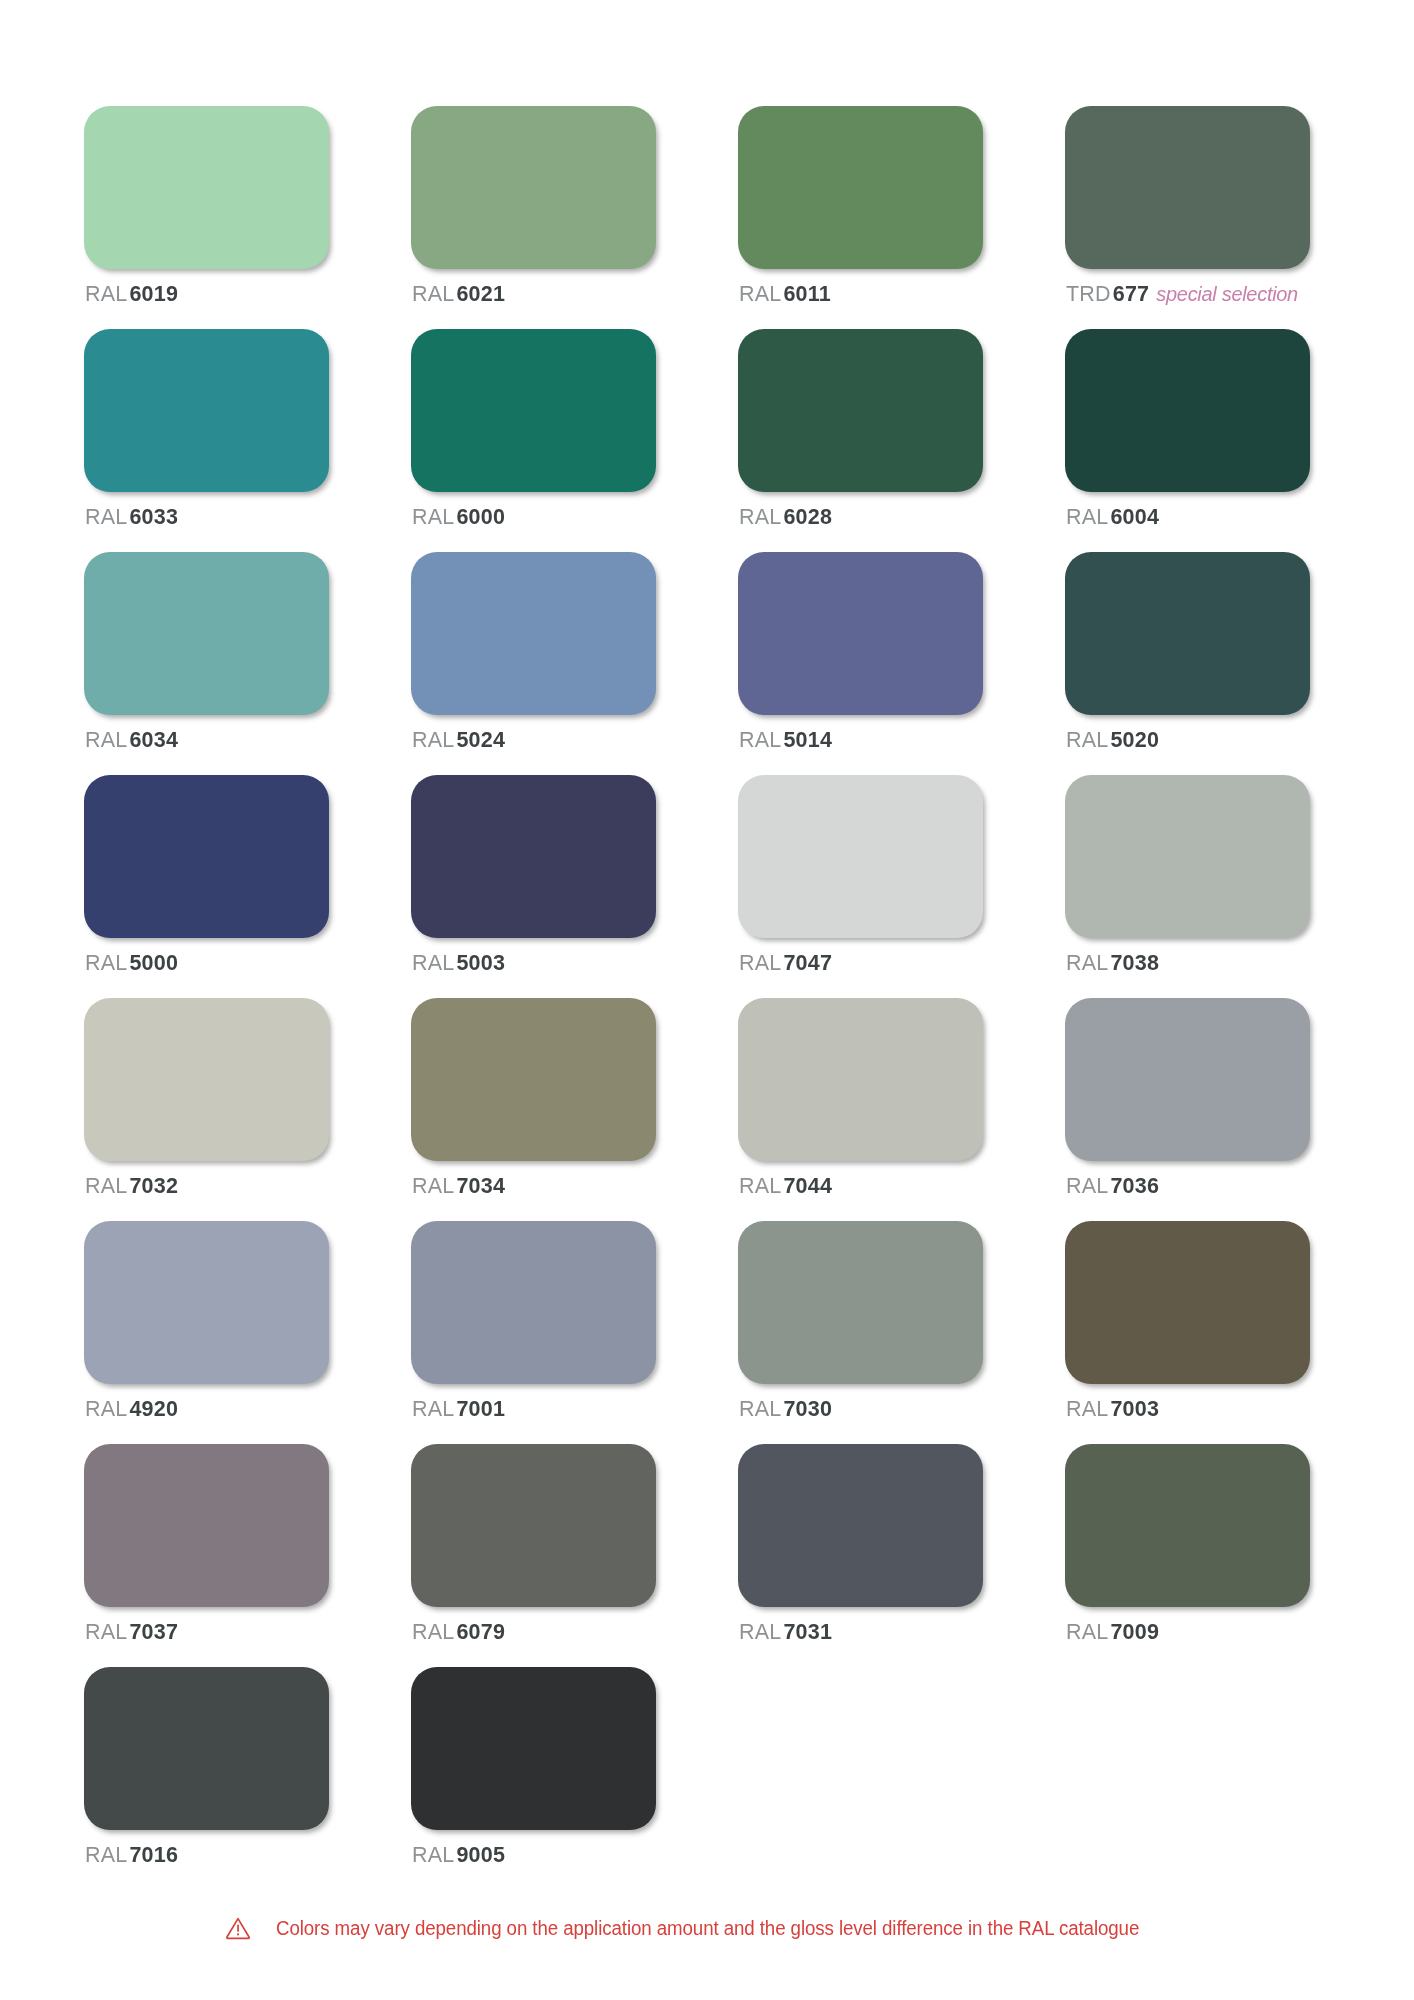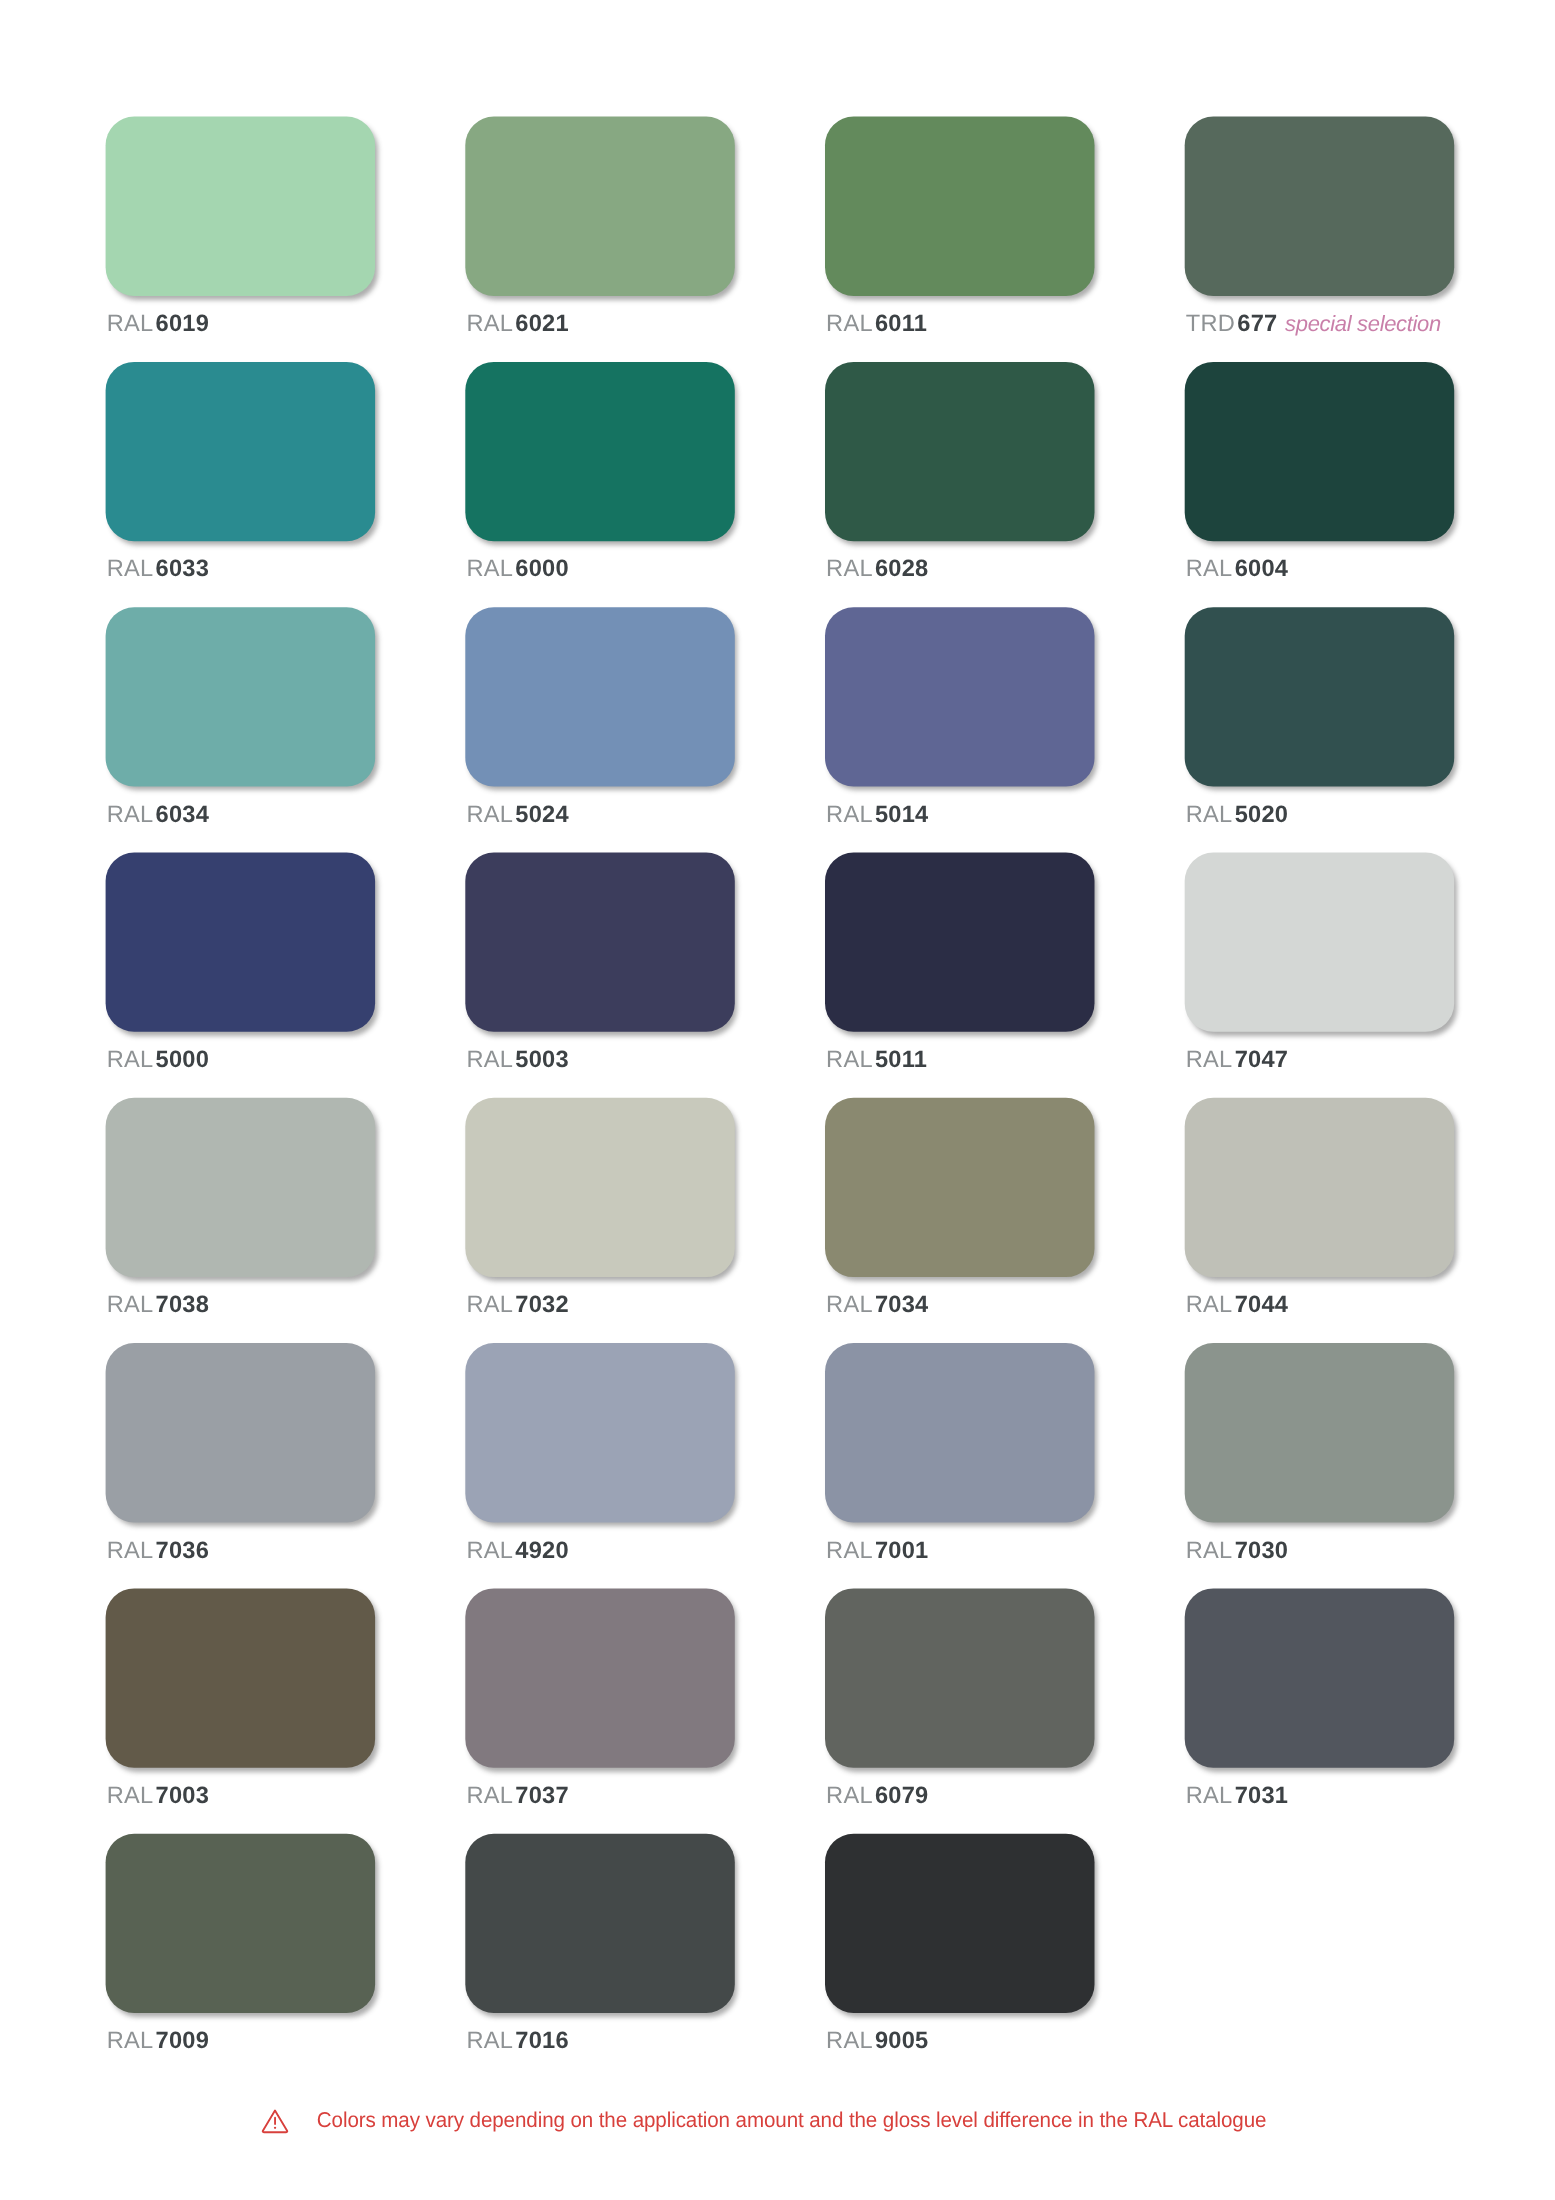--- a/index.html
+++ b/index.html
@@ -12,21 +12,21 @@
     width: 1414px;
     height: 2000px;
     font-family: "Liberation Sans", sans-serif;
     -webkit-font-smoothing: antialiased;
     overflow: hidden;
     position: relative;
   }
 
   #sheet {
     position: absolute;
-    left: 12px;
+    left: 0;
     top: 0;
     width: 1401px;
     height: 2000px;
     background: #ffffff;
     box-sizing: border-box;
   }
 
   #swatch-grid {
     position: absolute;
     left: 84px;
@@ -163,24 +163,20 @@
       </div>
       <div class="swatch-cell">
         <div class="swatch-chip" style="background: rgb(54, 64, 111);"></div>
         <div class="swatch-label"><span class="lbl-prefix">RAL</span><span class="lbl-code">5000</span></div>
       </div>
       <div class="swatch-cell">
         <div class="swatch-chip" style="background: rgb(60, 61, 92);"></div>
         <div class="swatch-label"><span class="lbl-prefix">RAL</span><span class="lbl-code">5003</span></div>
       </div>
       <div class="swatch-cell">
-        <div class="swatch-chip" style="background: rgb(43, 45, 69);"></div>
-        <div class="swatch-label"><span class="lbl-prefix">RAL</span><span class="lbl-code">5011</span></div>
-      </div>
-      <div class="swatch-cell">
         <div class="swatch-chip" style="background: rgb(212, 215, 213);"></div>
         <div class="swatch-label"><span class="lbl-prefix">RAL</span><span class="lbl-code">7047</span></div>
       </div>
       <div class="swatch-cell">
         <div class="swatch-chip" style="background: rgb(176, 183, 177);"></div>
         <div class="swatch-label"><span class="lbl-prefix">RAL</span><span class="lbl-code">7038</span></div>
       </div>
       <div class="swatch-cell">
         <div class="swatch-chip" style="background: rgb(200, 201, 188);"></div>
         <div class="swatch-label"><span class="lbl-prefix">RAL</span><span class="lbl-code">7032</span></div>

